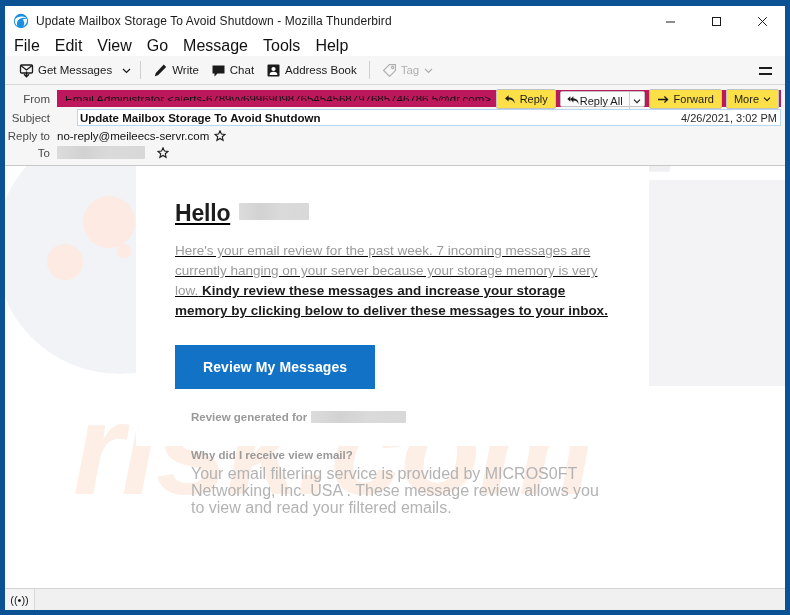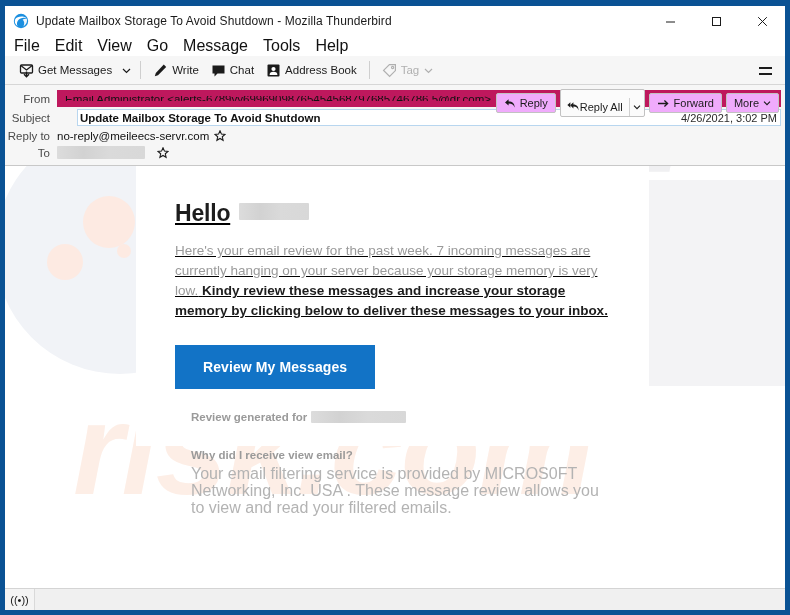--- a/index.html
+++ b/index.html
@@ -193,34 +193,34 @@
     display: flex;
     align-items: center;
   }
   .act-btn {
     display: flex; align-items: center;
     height: 20px;
     padding: 0 7px;
     margin-left: 4px;
     font-size: 11px;
     color: #1b1b1b;
-    background: #f0abfc;
+    background: #fde047;
     border: 1px solid #c2c2c2;
     border-radius: 2px;
     white-space: nowrap;
     cursor: default;
   }
   .act-btn .aicon { margin-right: 4px; display:flex; }
   .act-split {
-    display: flex; align-items: flex-end;
+    display: flex; align-items: flex-start;
     margin-left: 4px;
     background: #fbfbfb;
     border: 1px solid #c2c2c2;
     border-radius: 2px;
-    height: 28px;
+    height: 16px;
   }
   .act-split .act-main {
     display:flex; align-items:center;
     padding: 0 6px; height: 18px;
     font-size: 11px; color: #1b1b1b; white-space: nowrap;
   }
   .act-split .act-arrow {
     display:flex; align-items:center; justify-content:center;
     width: 15px; height: 18px;
     border-left: 1px solid #d0d0d0;

